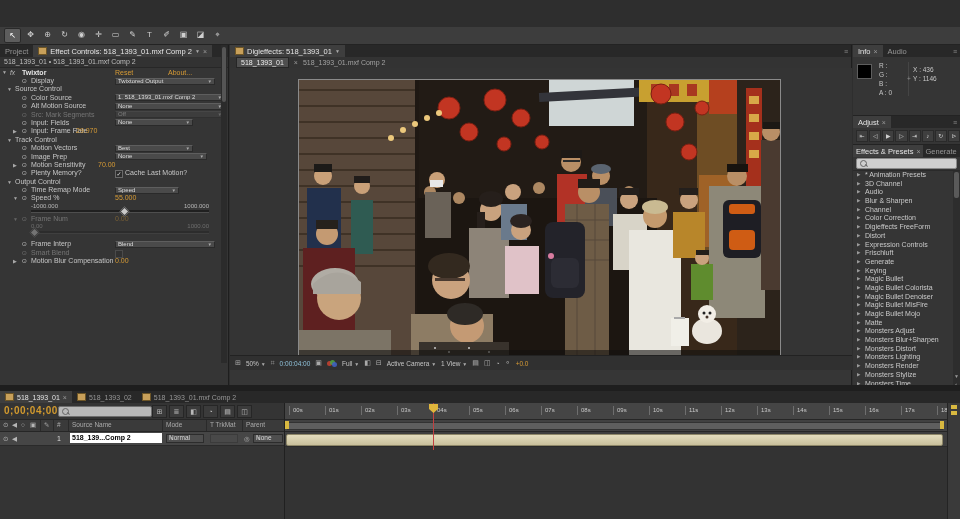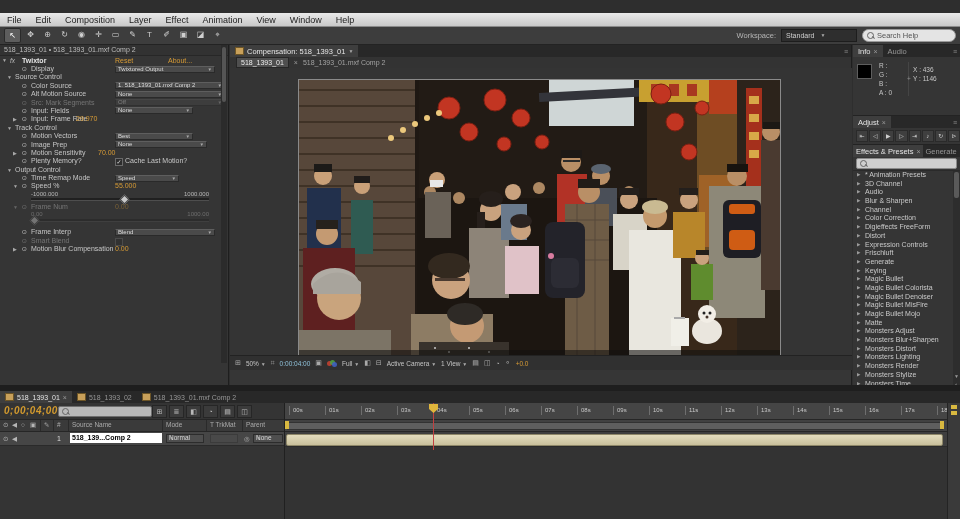--- a/index.html
+++ b/index.html
@@ -108,21 +108,21 @@
   #epsb .th{position:absolute;left:1px;top:1px;width:5px;height:26px;background:#5a5a5a;border-radius:2px;}
   #epsb .dn{position:absolute;left:0;bottom:10px;width:7px;height:7px;color:#999;font-size:5px;
             line-height:7px;text-align:center;}
   #grip{position:absolute;right:1px;bottom:1px;width:7px;height:7px;color:#777;font-size:6px;line-height:7px;}
 
   
   #tl{left:0;top:388px;width:960px;height:131px;background:#2f2f2f;border-top:3px solid #1e1e1e;box-sizing:border-box;}
   #tltabs{height:12px;background:#282828;display:flex;align-items:stretch;font-size:7px;}
   #tlleft{position:absolute;left:0;top:12px;width:285px;height:116px;background:#343434;border-right:1px solid #202020;box-sizing:border-box;}
   #tlctrl{position:relative;height:16px;}
-  #tltc{position:absolute;left:4px;top:2px;font-size:10px;font-weight:bold;color:#d29a2e;letter-spacing:.5px;font-style:italic;}
+  #tltc{position:absolute;left:4px;top:2px;font-size:10px;font-weight:bold;color:#d29a2e;letter-spacing:.5px;}
   #tlsearch{position:absolute;left:58px;top:3px;width:86px;height:9px;background:#b9b9b9;
             border:1px solid #6e6e6e;border-radius:2px;display:flex;align-items:center;padding:0 3px;}
   #tlicons{position:absolute;left:152px;top:2px;display:flex;gap:2px;}
   .tlic{width:13px;height:11px;background:#3b3b3b;border:1px solid #262626;color:#b9b9b9;
         font-size:7px;line-height:11px;text-align:center;}
   #tlhdr{position:relative;height:11px;background:#3a3a3a;border-top:1px solid #262626;
          border-bottom:1px solid #262626;font-size:6.5px;color:#ababab;}
   #tlhdr span{position:absolute;top:1px;}
   .vsep{position:absolute;top:0;width:1px;height:11px;background:#2a2a2a;}
   #tlrow{position:relative;height:13px;background:#464646;border-bottom:1px solid #2a2a2a;font-size:7px;}
@@ -147,64 +147,52 @@
   #tlscroll{position:absolute;left:947px;top:12px;width:13px;height:116px;background:#3a3a3a;border-left:1px solid #242424;box-sizing:border-box;}
   .ymark{position:absolute;left:3px;width:6px;height:4px;background:#d8b840;}
   .icn{color:#b5b5b5;font-size:6.5px;}
 </style>
 </head>
 <body>
 
 <div id="app">
 
 
-  <div id="menubar" class="abs">
-    <div id="menu" style="display:flex;">
-        <div class="mi">File</div>
-        <div class="mi">Edit</div>
-        <div class="mi">Composition</div>
-        <div class="mi">Layer</div>
-        <div class="mi">Effect</div>
-        <div class="mi">Animation</div>
-        <div class="mi">View</div>
-        <div class="mi">Window</div>
-        <div class="mi">Help</div>
-      </div>
-  </div>
 
   <div id="toolbar" class="abs">
     <div id="tools" style="display:flex;">
         <div class="tool active">↖</div>
         <div class="tool">✥</div>
         <div class="tool">⊕</div>
         <div class="tool">↻</div>
         <div class="tool">◉</div>
         <div class="tool">✛</div>
         <div class="tool">▭</div>
         <div class="tool">✎</div>
         <div class="tool">T</div>
         <div class="tool">✐</div>
         <div class="tool">▣</div>
         <div class="tool">◪</div>
         <div class="tool">⌖</div>
       </div>
-    <div id="tbright">
-      <span id="wslabel">Workspace:</span>
-      <div class="dd-lite" style="width:66px;">
-        <span>Standard</span>
+  </div>
+
+  <div id="ecpanel" class="abs">
+    <div class="tabbar">
+      <div class="tab">
+        <span>Project</span>
+      </div>
+      <div class="tab active">
+        <span class="cicon"></span>
+        <span>Effect Controls: 518_1393_01.mxf Comp 2</span>
         <span class="caret">▼</span>
-      </div>
-      <div class="searchbox">
-        <span class="mag"></span>
-        <span>Search Help</span>
-      </div>
-    </div>
-  </div>
-
-  <div id="ecpanel" class="abs">
+        <span class="x">×</span>
+      </div>
+      <div class="pmenu">≡</div>
+    </div>
     <div id="eccrumb">518_1393_01 • 518_1393_01.mxf Comp 2</div>
     <div id="ecrows">
         <div class="ecr h9">
           <span class="arr" style="left: 2px;">▼</span>
           <span class="fx" style="left: 10px;">fx</span>
           <span class="efname" style="left: 22px;">Twixtor</span>
           <span class="olink" style="left: 115px;">Reset</span>
           <span class="olink" style="left: 168px;">About...</span>
         </div>
         <div class="ecr">
@@ -348,21 +336,21 @@
       </div>
     <div class="ecsb">
         <div></div>
       </div>
   </div>
 
   <div id="comppanel" class="abs">
     <div class="tabbar">
       <div class="tab active">
         <span class="cicon"></span>
-        <span>Compensation: 518_1393_01</span>
+        <span>Digieffects: 518_1393_01</span>
         <span class="caret">▼</span>
       </div>
       <div class="pmenu">≡</div>
     </div>
     <div id="chips">
         <div class="chip">518_1393_01</div>
         <span class="x">×</span>
         <div class="chiplabel">518_1393_01.mxf Comp 2</div>
       </div>
 

